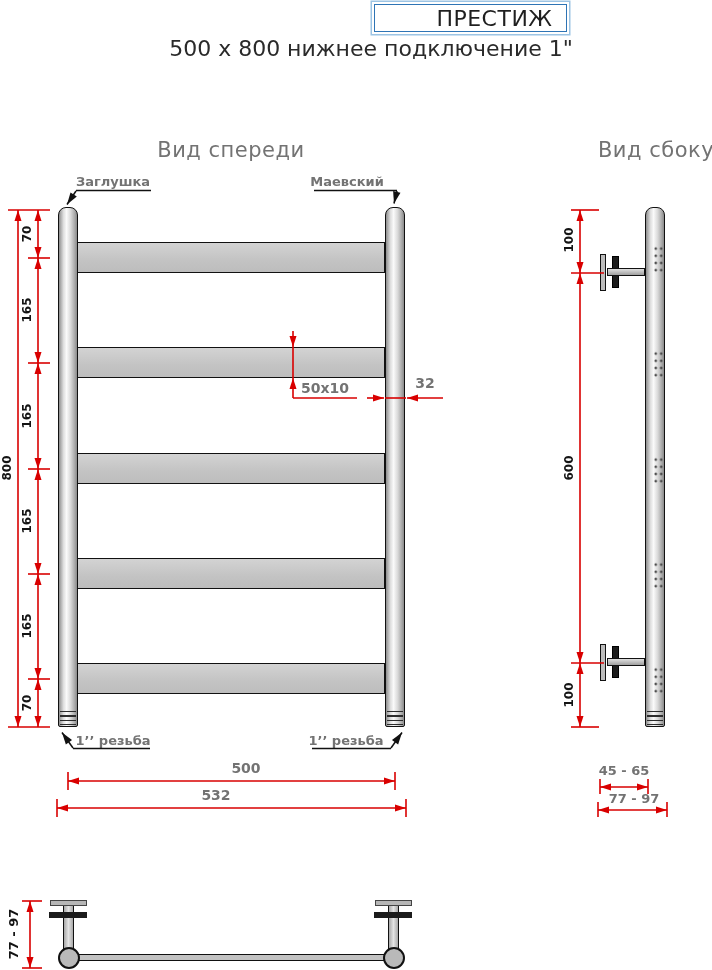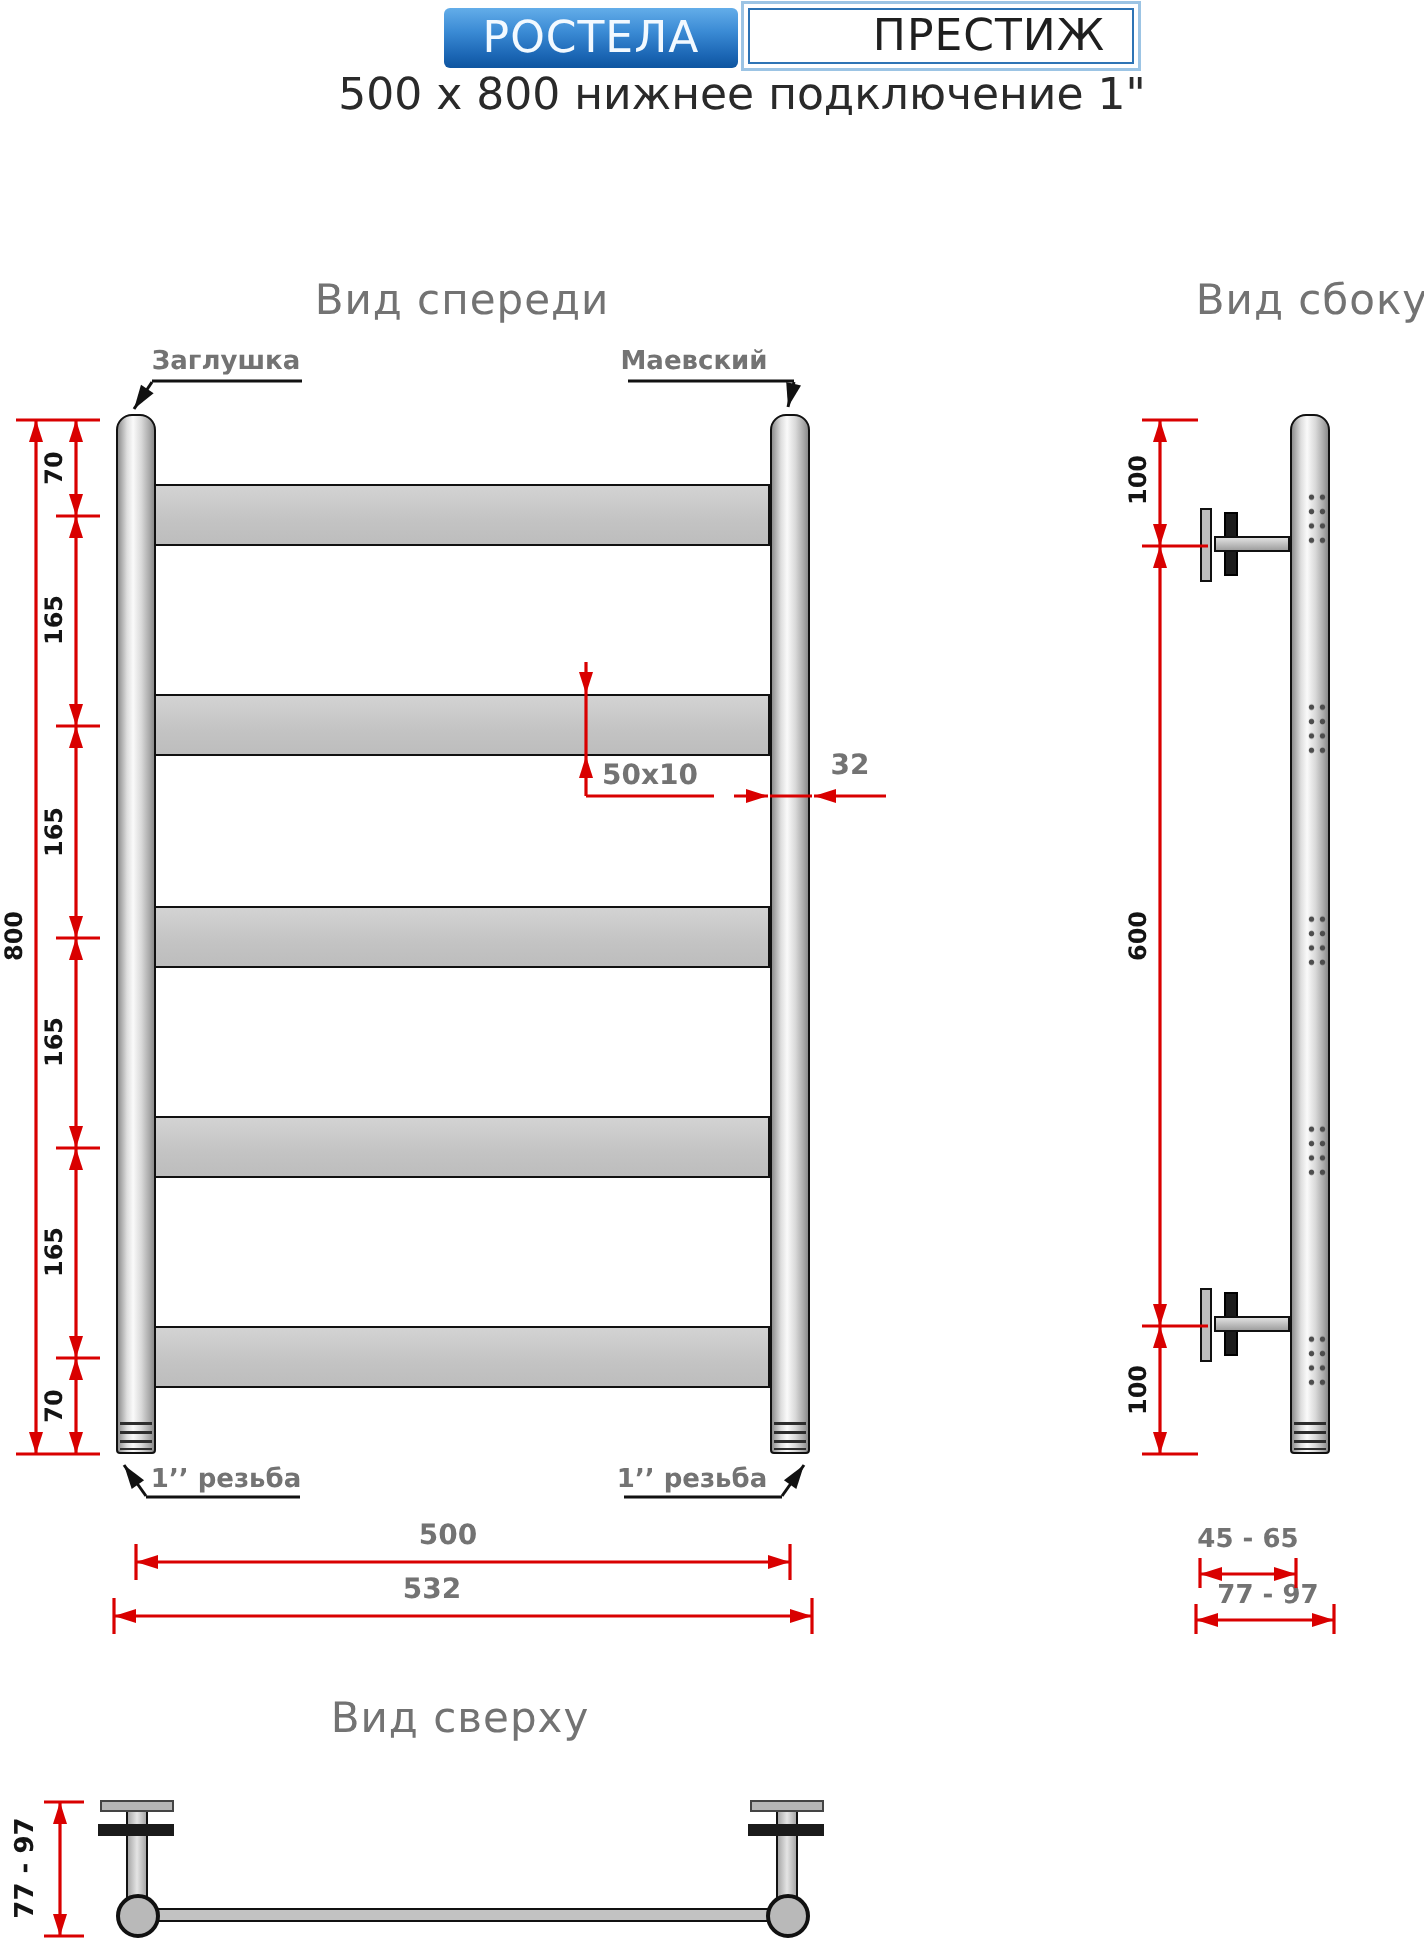--- a/index.html
+++ b/index.html
@@ -83,27 +83,25 @@
   .subtitle { position:absolute; left:371px; top:48px; transform:translate(-50%,-50%);
     font-size:22px; color:#2a2a2a; white-space:nowrap; }
 
   svg.dims { position:absolute; left:0; top:0; z-index:5; pointer-events:none; }
 </style>
 </head>
 <body>
 
 <div id="canvas">
 
-  <div class="brand-blue">РОСТЕЛА</div>
   <div class="brand-white">ПРЕСТИЖ</div>
   <div class="subtitle">500 x 800 нижнее подключение 1"</div>
 
   <div class="clabel title" style="left:231px; top:150px;">Вид спереди</div>
   <div class="clabel title" style="left:656px; top:150px;">Вид сбоку</div>
-  <div class="clabel title" style="left:230px; top:859px;">Вид сверху</div>
 
   <div class="tube" style="left:58px; top:207px;">
     <div class="thread"></div>
   </div>
   <div class="tube" style="left:385px; top:207px;">
     <div class="thread"></div>
   </div>
   <div class="bar" style="top:242px;"></div>
   <div class="bar" style="top:347px;"></div>
   <div class="bar" style="top:453px;"></div>
@@ -222,21 +220,21 @@
   <div class="rlabel dim12" style="left:7px;  top:468px;">800</div>
   <div class="rlabel dim12" style="left:27px; top:234px;">70</div>
   <div class="rlabel dim12" style="left:27px; top:310px;">165</div>
   <div class="rlabel dim12" style="left:27px; top:416px;">165</div>
   <div class="rlabel dim12" style="left:27px; top:521px;">165</div>
   <div class="rlabel dim12" style="left:27px; top:626px;">165</div>
   <div class="rlabel dim12" style="left:27px; top:703px;">70</div>
 
   <div class="clabel dim14" style="left:325px; top:388px;">50x10</div>
   <div class="clabel dim14" style="left:425px; top:383px;">32</div>
-  <div class="clabel dim14" style="left:224px; top:768px;">500</div>
+  <div class="clabel dim14" style="left:246px; top:768px;">500</div>
   <div class="clabel dim14" style="left:216px; top:795px;">532</div>
 
   <div class="rlabel dim12" style="left:569px; top:240px;">100</div>
   <div class="rlabel dim12" style="left:569px; top:468px;">600</div>
   <div class="rlabel dim12" style="left:569px; top:695px;">100</div>
   <div class="clabel dim13" style="left:624px; top:770px;">45 - 65</div>
   <div class="clabel dim13" style="left:634px; top:798px;">77 - 97</div>
 
   <div class="rlabel dim13" style="left:13px; top:934px;">77 - 97</div>
 

